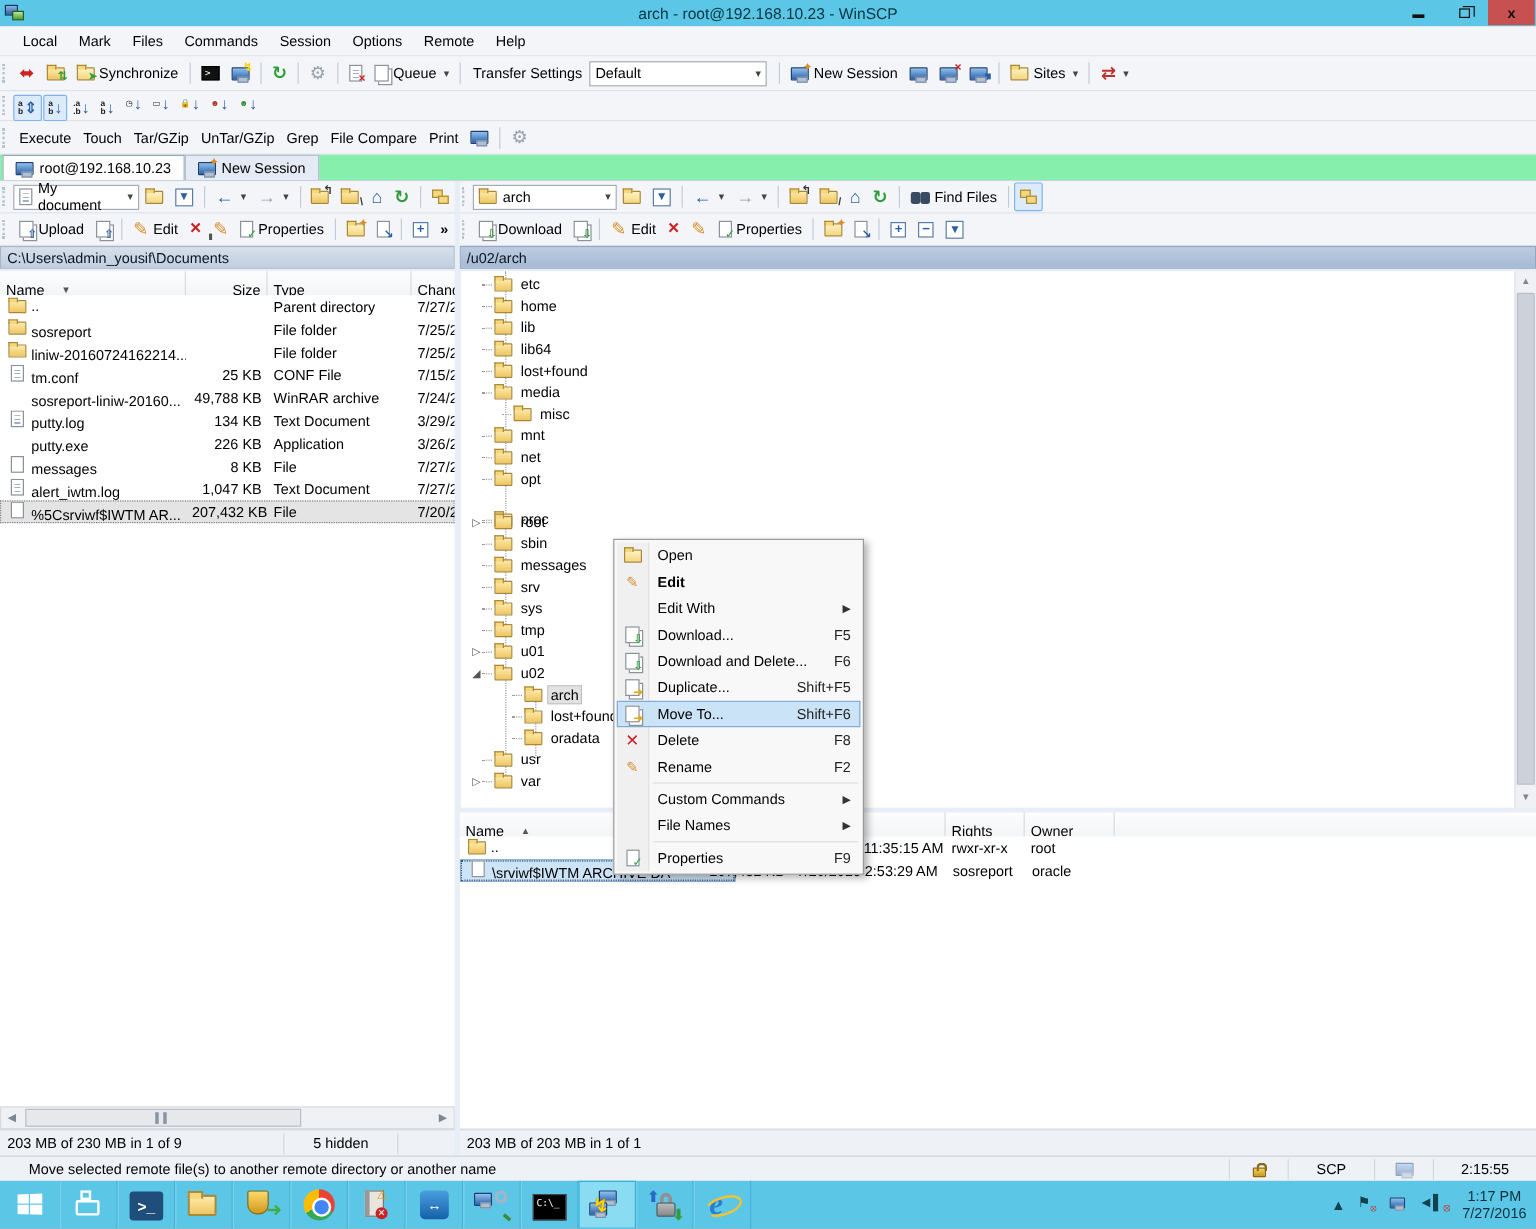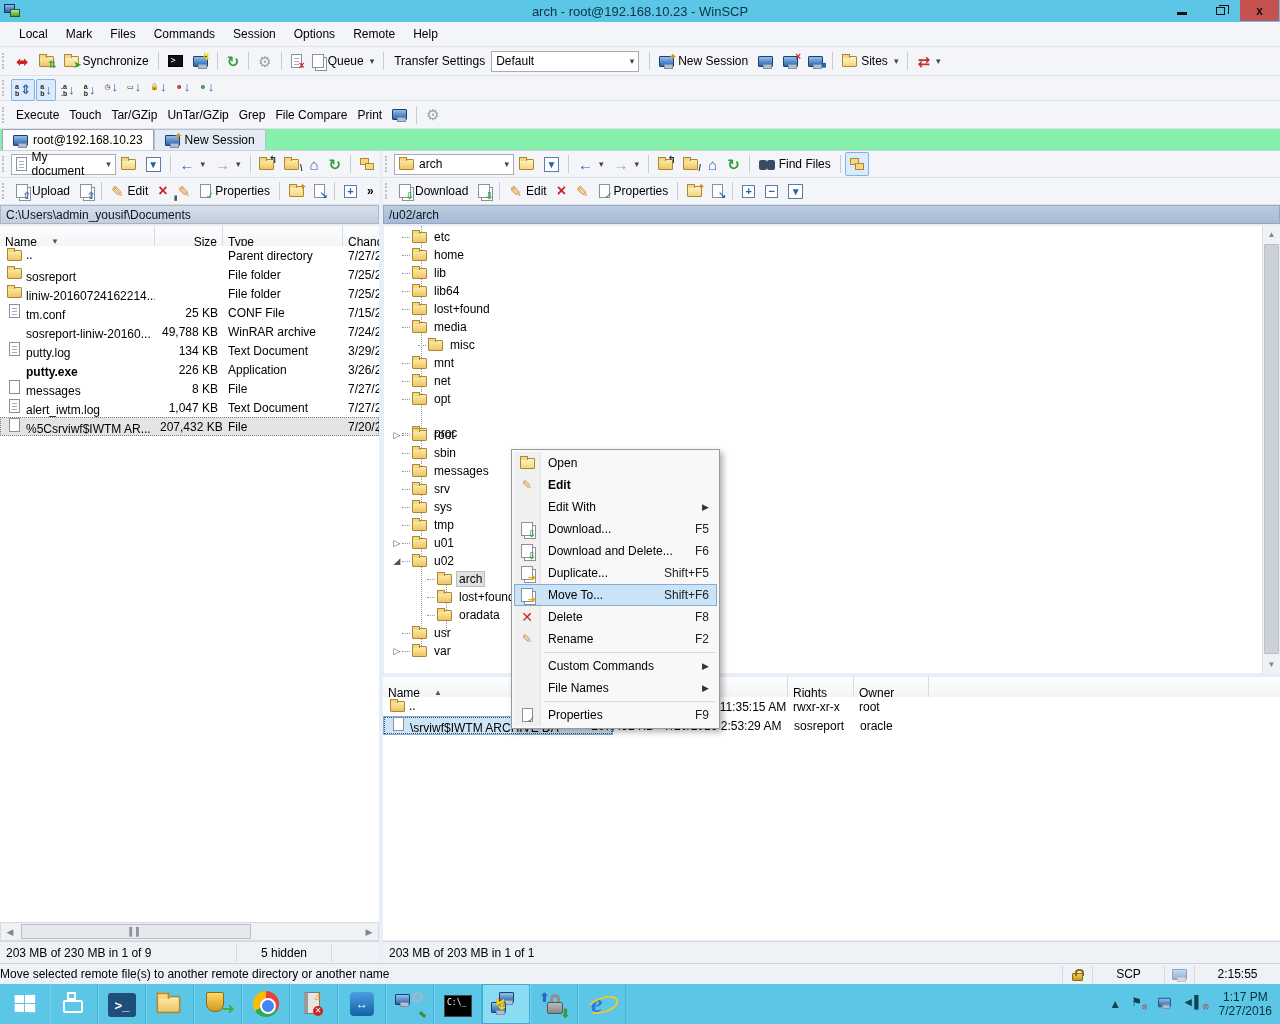--- a/index.html
+++ b/index.html
@@ -120,21 +120,21 @@
 
   
   .pstatus{position:absolute;top:941px;height:22px;background:#eef1f5;border-top:1px solid #d4d9e0;display:flex;align-items:center;font-size:12px}
   #l-status{left:0;width:379px}
   #r-status{left:383px;width:897px}
   .pcell{padding:0 6px;height:18px;display:flex;align-items:center;border-right:1px solid #d4d9e0}
   #splitter{position:absolute;left:379px;top:151px;width:4px;height:812px;background:#e8eef6}
 
   
   #mainstatus{position:absolute;left:0;top:963px;width:1280px;height:21px;background:#eef1f5;border-top:1px solid #cfd5dd;display:flex;align-items:center}
-  #mainstatus .cell{height:17px;display:flex;align-items:center;padding:0 0;border-right:1px solid #d4d9e0}
+  #mainstatus .cell{height:17px;display:flex;align-items:center;padding:0 24px;border-right:1px solid #d4d9e0}
   #ms-msg{flex:1}
   #ms-lock{width:30px;justify-content:center}
   #ms-proto{width:72px;justify-content:center}
   #ms-icon{width:30px;justify-content:center}
   #ms-time{width:85px;justify-content:center}
 
   
   #ctxmenu{position:absolute;left:511px;top:449px;width:209px;background:#f8f8f8;border:1px solid #9a9a9a;box-shadow:3px 3px 6px rgba(0,0,0,.3);padding:2px;z-index:50}
   #ctxmenu::before{content:"";position:absolute;left:2px;top:2px;bottom:2px;width:26px;background:#f0f0f0;border-right:1px solid #e2e2e2}
   .mrow{position:relative;height:22px;display:flex;align-items:center;padding-left:34px;padding-right:8px}
@@ -608,21 +608,21 @@
         <span class="fcell" style="width: 120px;">WinRAR archive</span>
         <span class="fcell" style="width: 36px; padding: 0px 0px 0px 5px;">7/24/2</span>
       </div>
       <div class="frow">
         <span class="fcell" style="width: 155px;"><span class="i fi fi-text-doc"><span class="ipage lines"></span></span>putty.log</span>
         <span class="fcell num" style="width: 68px; text-align: right;">134 KB</span>
         <span class="fcell" style="width: 120px;">Text Document</span>
         <span class="fcell" style="width: 36px; padding: 0px 0px 0px 5px;">3/29/2</span>
       </div>
       <div class="frow">
-        <span class="fcell" style="width: 155px; font-weight: bold;"><span class="i fi fi-application"><span class="win"></span></span>putty.exe</span>
+        <span class="fcell" style="width: 155px;"><span class="i fi fi-application"><span class="win"></span></span>putty.exe</span>
         <span class="fcell num" style="width: 68px; text-align: right;">226 KB</span>
         <span class="fcell" style="width: 120px;">Application</span>
         <span class="fcell" style="width: 36px; padding: 0px 0px 0px 5px;">3/26/2</span>
       </div>
       <div class="frow">
         <span class="fcell" style="width: 155px;"><span class="i fi fi-file"><span class="ipage"></span></span>messages</span>
         <span class="fcell num" style="width: 68px; text-align: right;">8 KB</span>
         <span class="fcell" style="width: 120px;">File</span>
         <span class="fcell" style="width: 36px; padding: 0px 0px 0px 5px;">7/27/2</span>
       </div>

